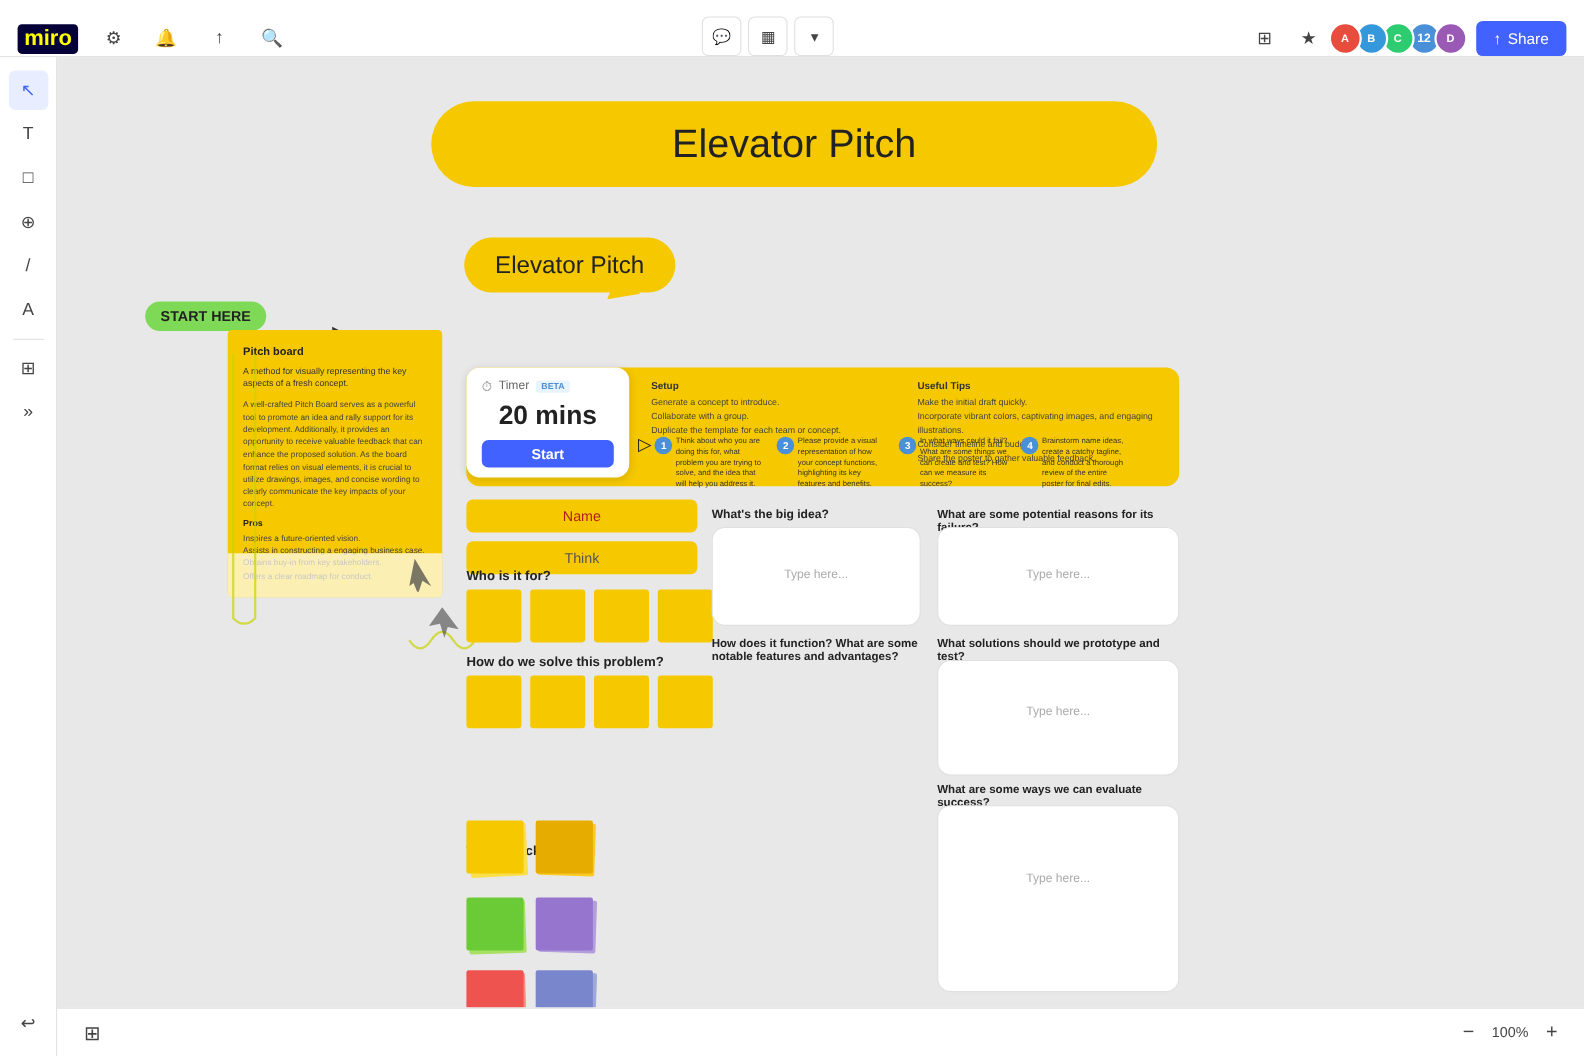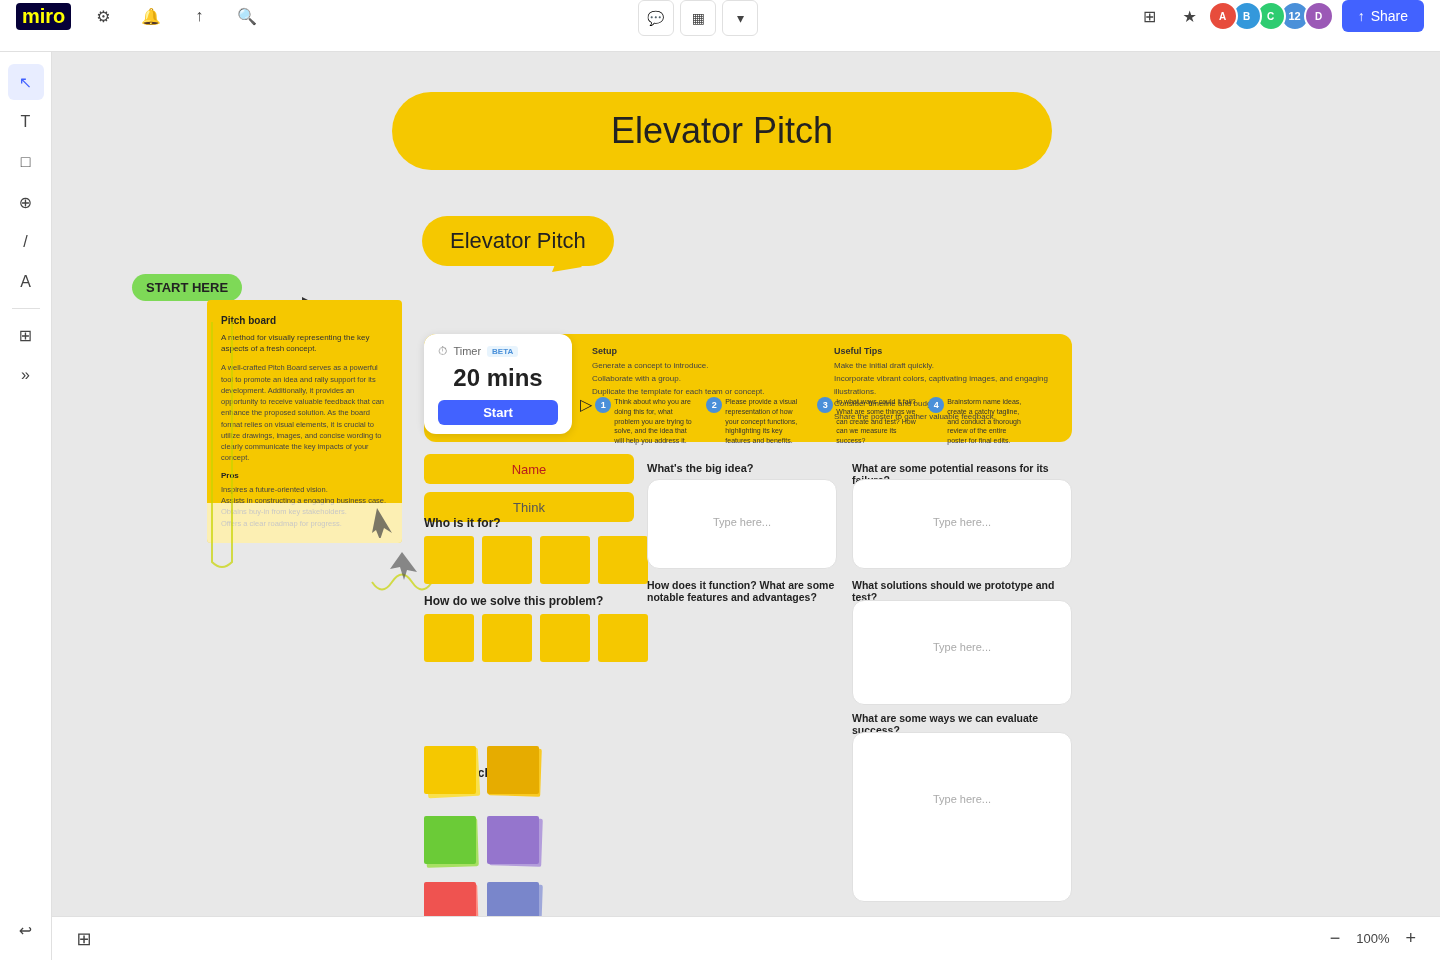--- a/index.html
+++ b/index.html
@@ -12,21 +12,21 @@
       position: relative;
     }
 
     
     #top-toolbar {
       position: absolute;
       top: 0; left: 0; right: 0;
       height: 52px;
       background: #fff;
       display: flex;
-      align-items: flex-start;
+      align-items: flex-end;
       justify-content: space-between;
       padding: 0 16px;
       border-bottom: 1px solid #e0e0e0;
       z-index: 100;
     }
     .toolbar-left { display: flex; align-items: center; gap: 16px; }
     .miro-logo { font-weight: bold; font-size: 20px; color: #ff0; background: #050038; padding: 2px 6px; border-radius: 4px; }
     .toolbar-icon-btn {
       width: 32px; height: 32px;
       border: none; background: none; cursor: pointer;
@@ -336,21 +336,21 @@
 
   <div class="pitch-board-card">
     <div class="pitch-board-title">Pitch board</div>
     <div class="pitch-board-subtitle">A method for visually representing the key aspects of a fresh concept.</div>
     <div class="pitch-board-section">A well-crafted Pitch Board serves as a powerful tool to promote an idea and rally support for its development. Additionally, it provides an opportunity to receive valuable feedback that can enhance the proposed solution. As the board format relies on visual elements, it is crucial to utilize drawings, images, and concise wording to clearly communicate the key impacts of your concept.</div>
     <div class="pitch-board-pros">Pros</div>
     <div style="font-size:7.5px;line-height:1.5;color:#444;">
       <div>Inspires a future-oriented vision.</div>
       <div>Assists in constructing a engaging business case.</div>
       <div>Obtains buy-in from key stakeholders.</div>
-      <div>Offers a clear roadmap for progress.</div>
+      <div>Offers a clear roadmap for conduct.</div>
     </div>
 
     <div style="position:absolute;bottom:0;left:0;right:0;height:40px;background:rgba(255,255,255,0.7);border-radius:0 0 4px 4px;"></div>
   </div>
 
   <svg class="sketch-lines" style="top:250px;left:120px;width:260px;height:300px;">
     <path d="M 40 20 L 40 260 Q 50 270 60 260 L 60 20" stroke="#c8d400" stroke-width="2" fill="none" opacity="0.7"></path>
     <path d="M 200 280 Q 210 295 220 280 Q 230 265 240 280 Q 250 295 260 280" stroke="#c8d400" stroke-width="2" fill="none" opacity="0.7"></path>
 
     <polygon points="230,250 245,270 235,268 232,278 228,265 218,267" fill="#444" opacity="0.6"></polygon>

